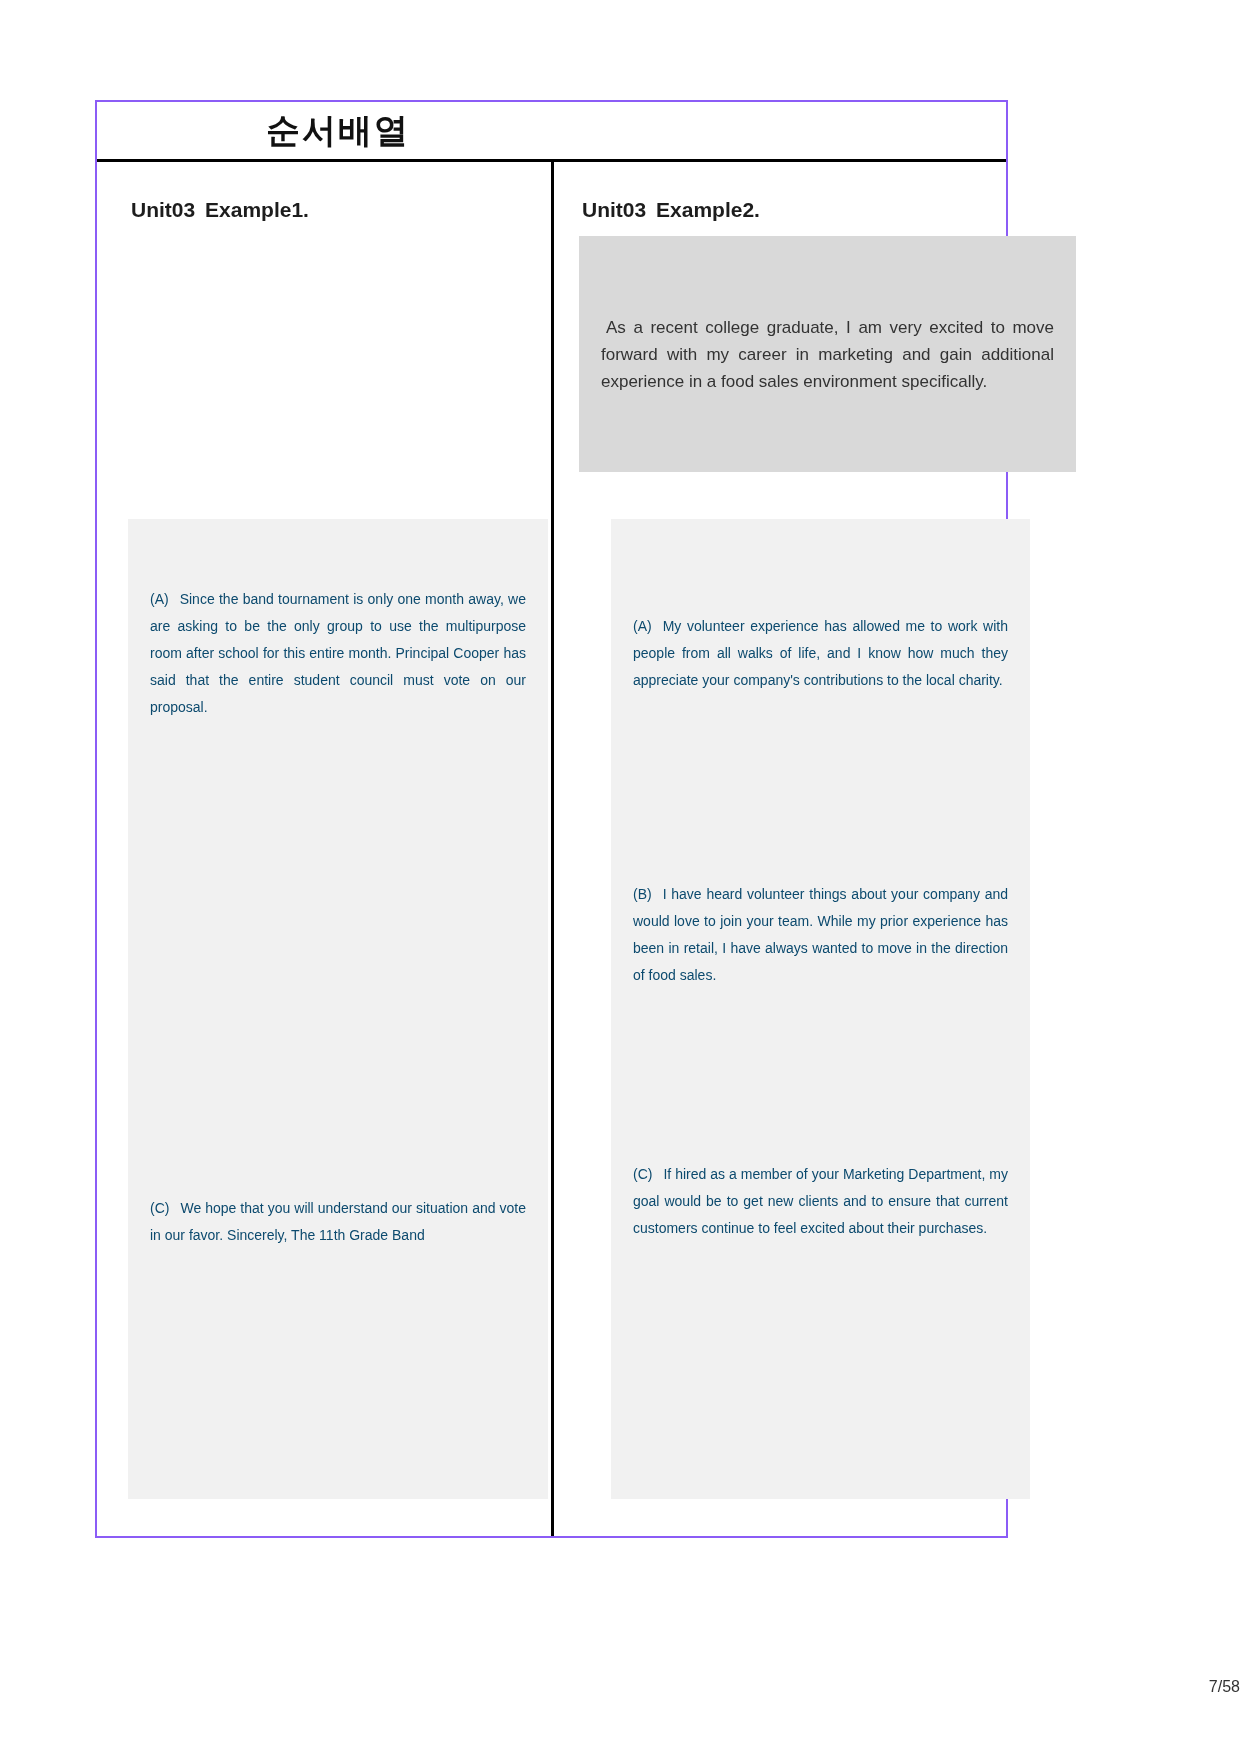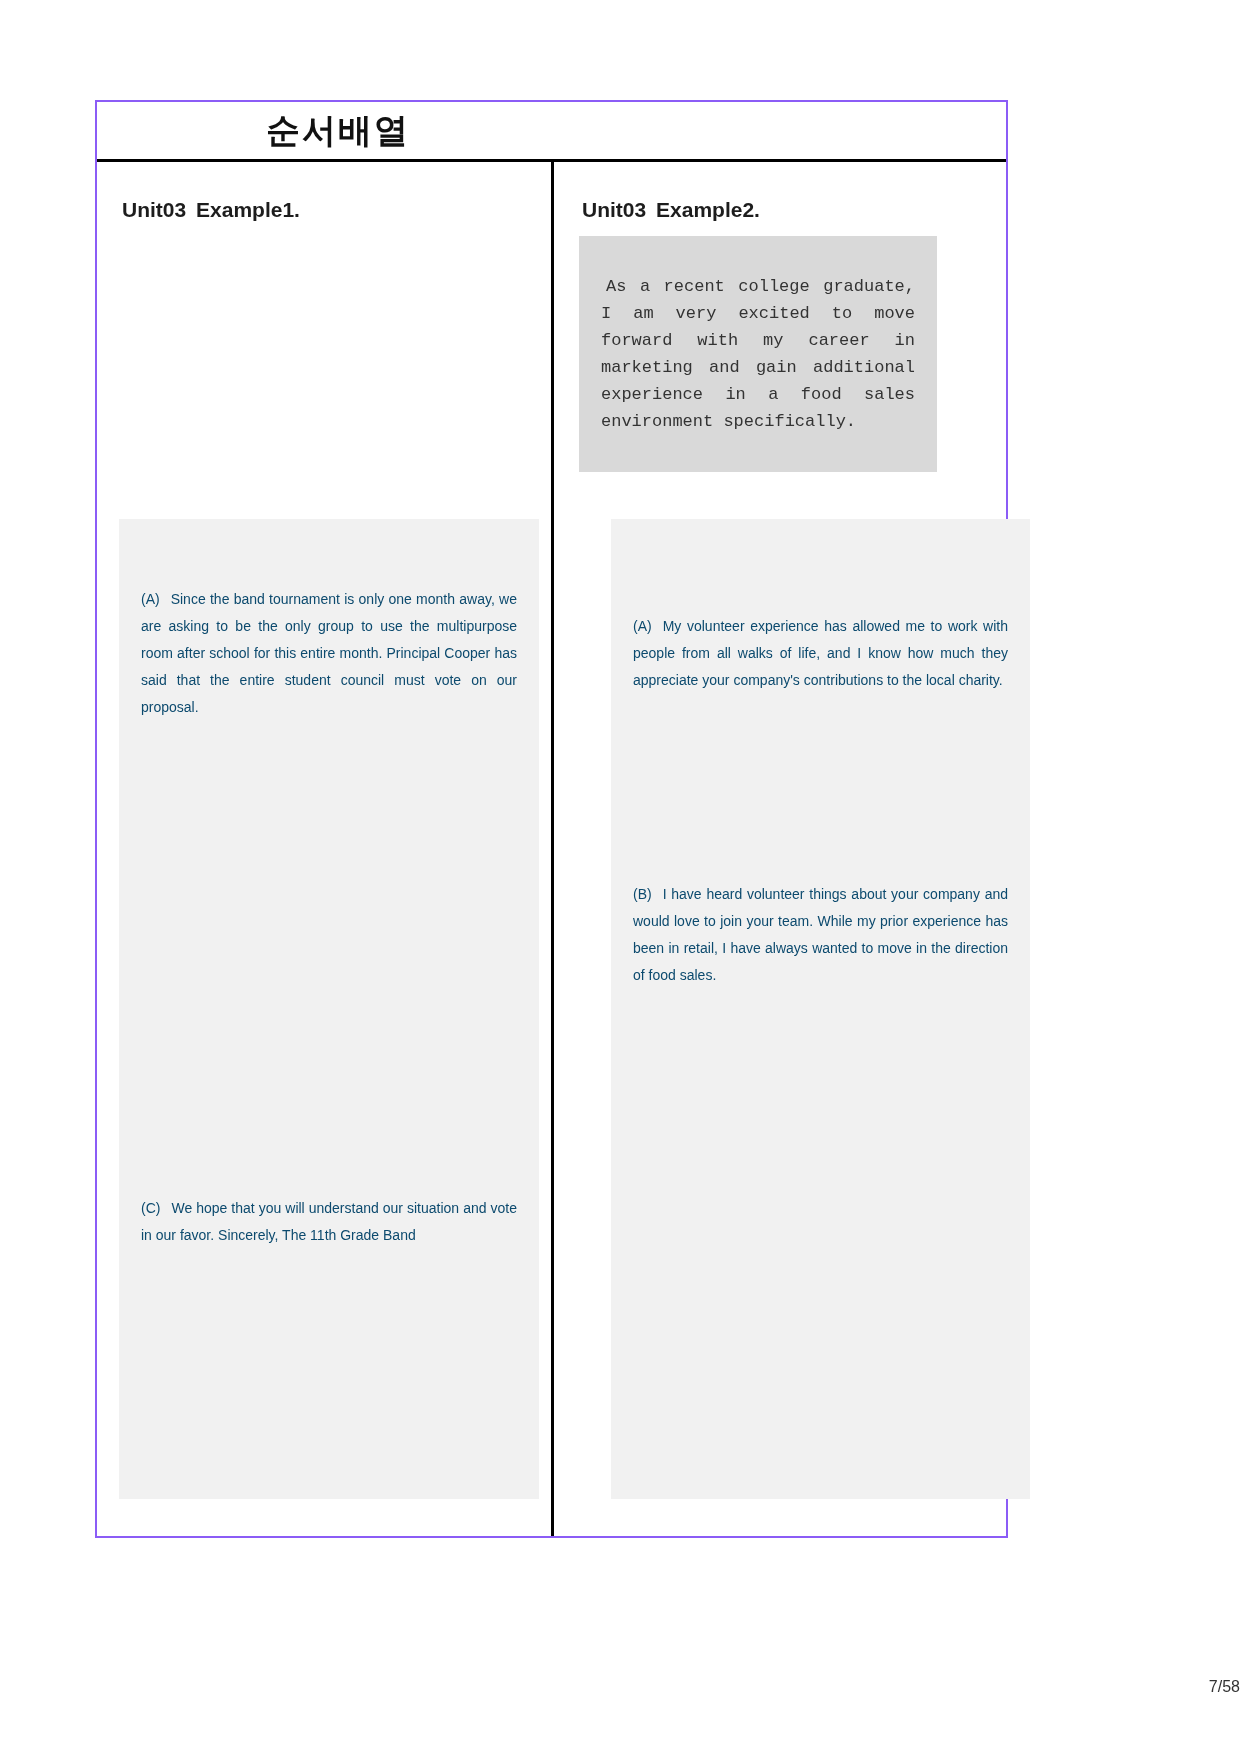--- a/index.html
+++ b/index.html
@@ -47,21 +47,21 @@
     top: 57px;
     bottom: 0;
     width: 3px;
     background: #000000;
   }
   .column {
     position: absolute;
     top: 60px;
     bottom: 0;
   }
-  .column.col0 { left: 3px; width: 492px; }
+  .column.col0 { left: 12px; width: 492px; }
   .column.col1 { left: 457px; width: 452px; }
 
   .col-heading {
     position: absolute;
     top: 36px;
     left: 22px;
     font-size: 21px;
     font-weight: bold;
     color: #1d1d1d;
     word-spacing: 4px;
@@ -73,21 +73,21 @@
     top: 74px;
     left: 19px;
     width: 420px;
     height: 236px;
     background: #d9d9d9;
     display: flex;
     align-items: center;
     box-sizing: border-box;
     padding: 0 22px;
   }
-  .col1 .intro-box { left: 25px; width: 358px; font-family: Liberation Mono, monospace; }
+  .col1 .intro-box { left: 25px; width: 497px; }
   .intro-text {
     font-size: 17px;
     line-height: 27px;
     color: #333333;
     text-align: justify;
     text-indent: 5px;
     margin: 0;
   }
 
   .items-box {
@@ -161,19 +161,22 @@
         <p class="intro-text">As a recent college graduate, I am very excited to move forward with my career in marketing and gain additional experience in a food sales environment specifically.</p>
       </div>
 
       <div class="items-box">
         <p class="para para-a">
           <span class="plabel">(A)</span><span>My volunteer experience has allowed me to work with people from all walks of life, and I know how much they appreciate your company's contributions to the local charity.</span>
         </p>
         <p class="para para-b">
           <span class="plabel">(B)</span><span>I have heard volunteer things about your company and would love to join your team. While my prior experience has been in retail, I have always wanted to move in the direction of food sales.</span>
         </p>
+        <p class="para para-c">
+          <span class="plabel">(C)</span><span>If hired as a member of your Marketing Department, my goal would be to get new clients and to ensure that current customers continue to feel excited about their purchases.</span>
+        </p>
       </div>
     </div>
 
   </div>
 
   <div class="page-number">7/58</div>
 </div>
 
 </body></html>

